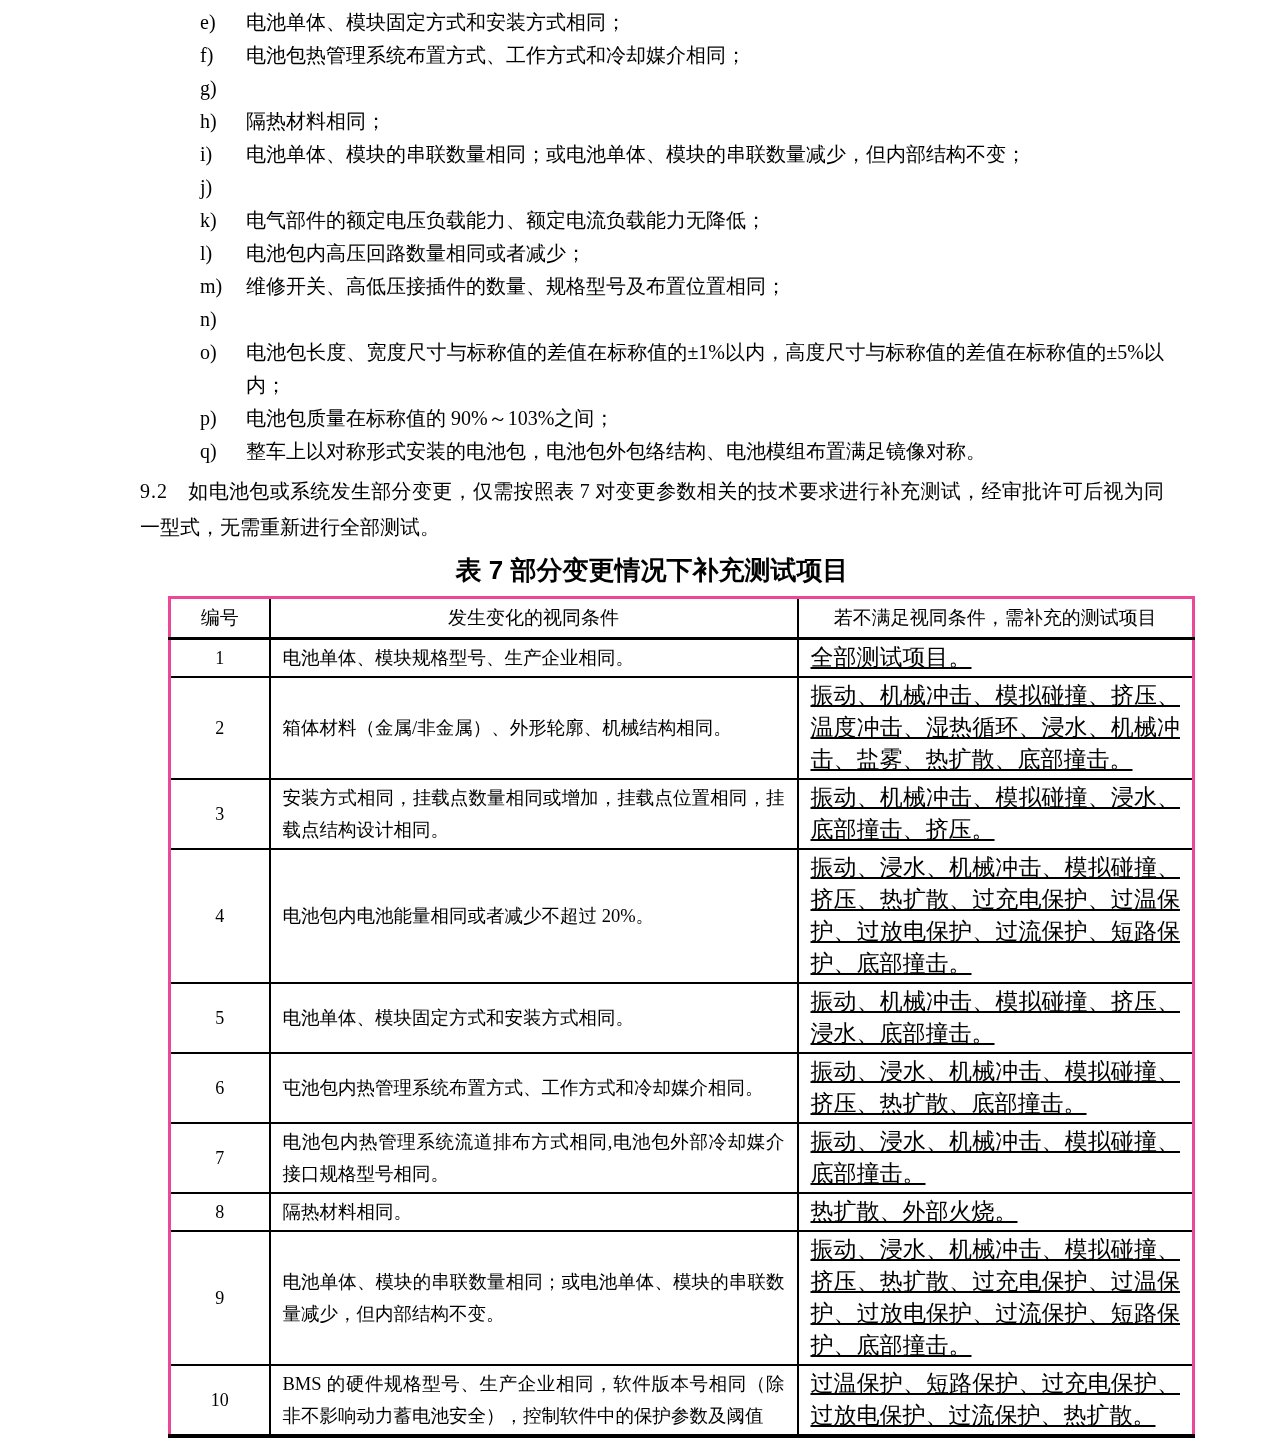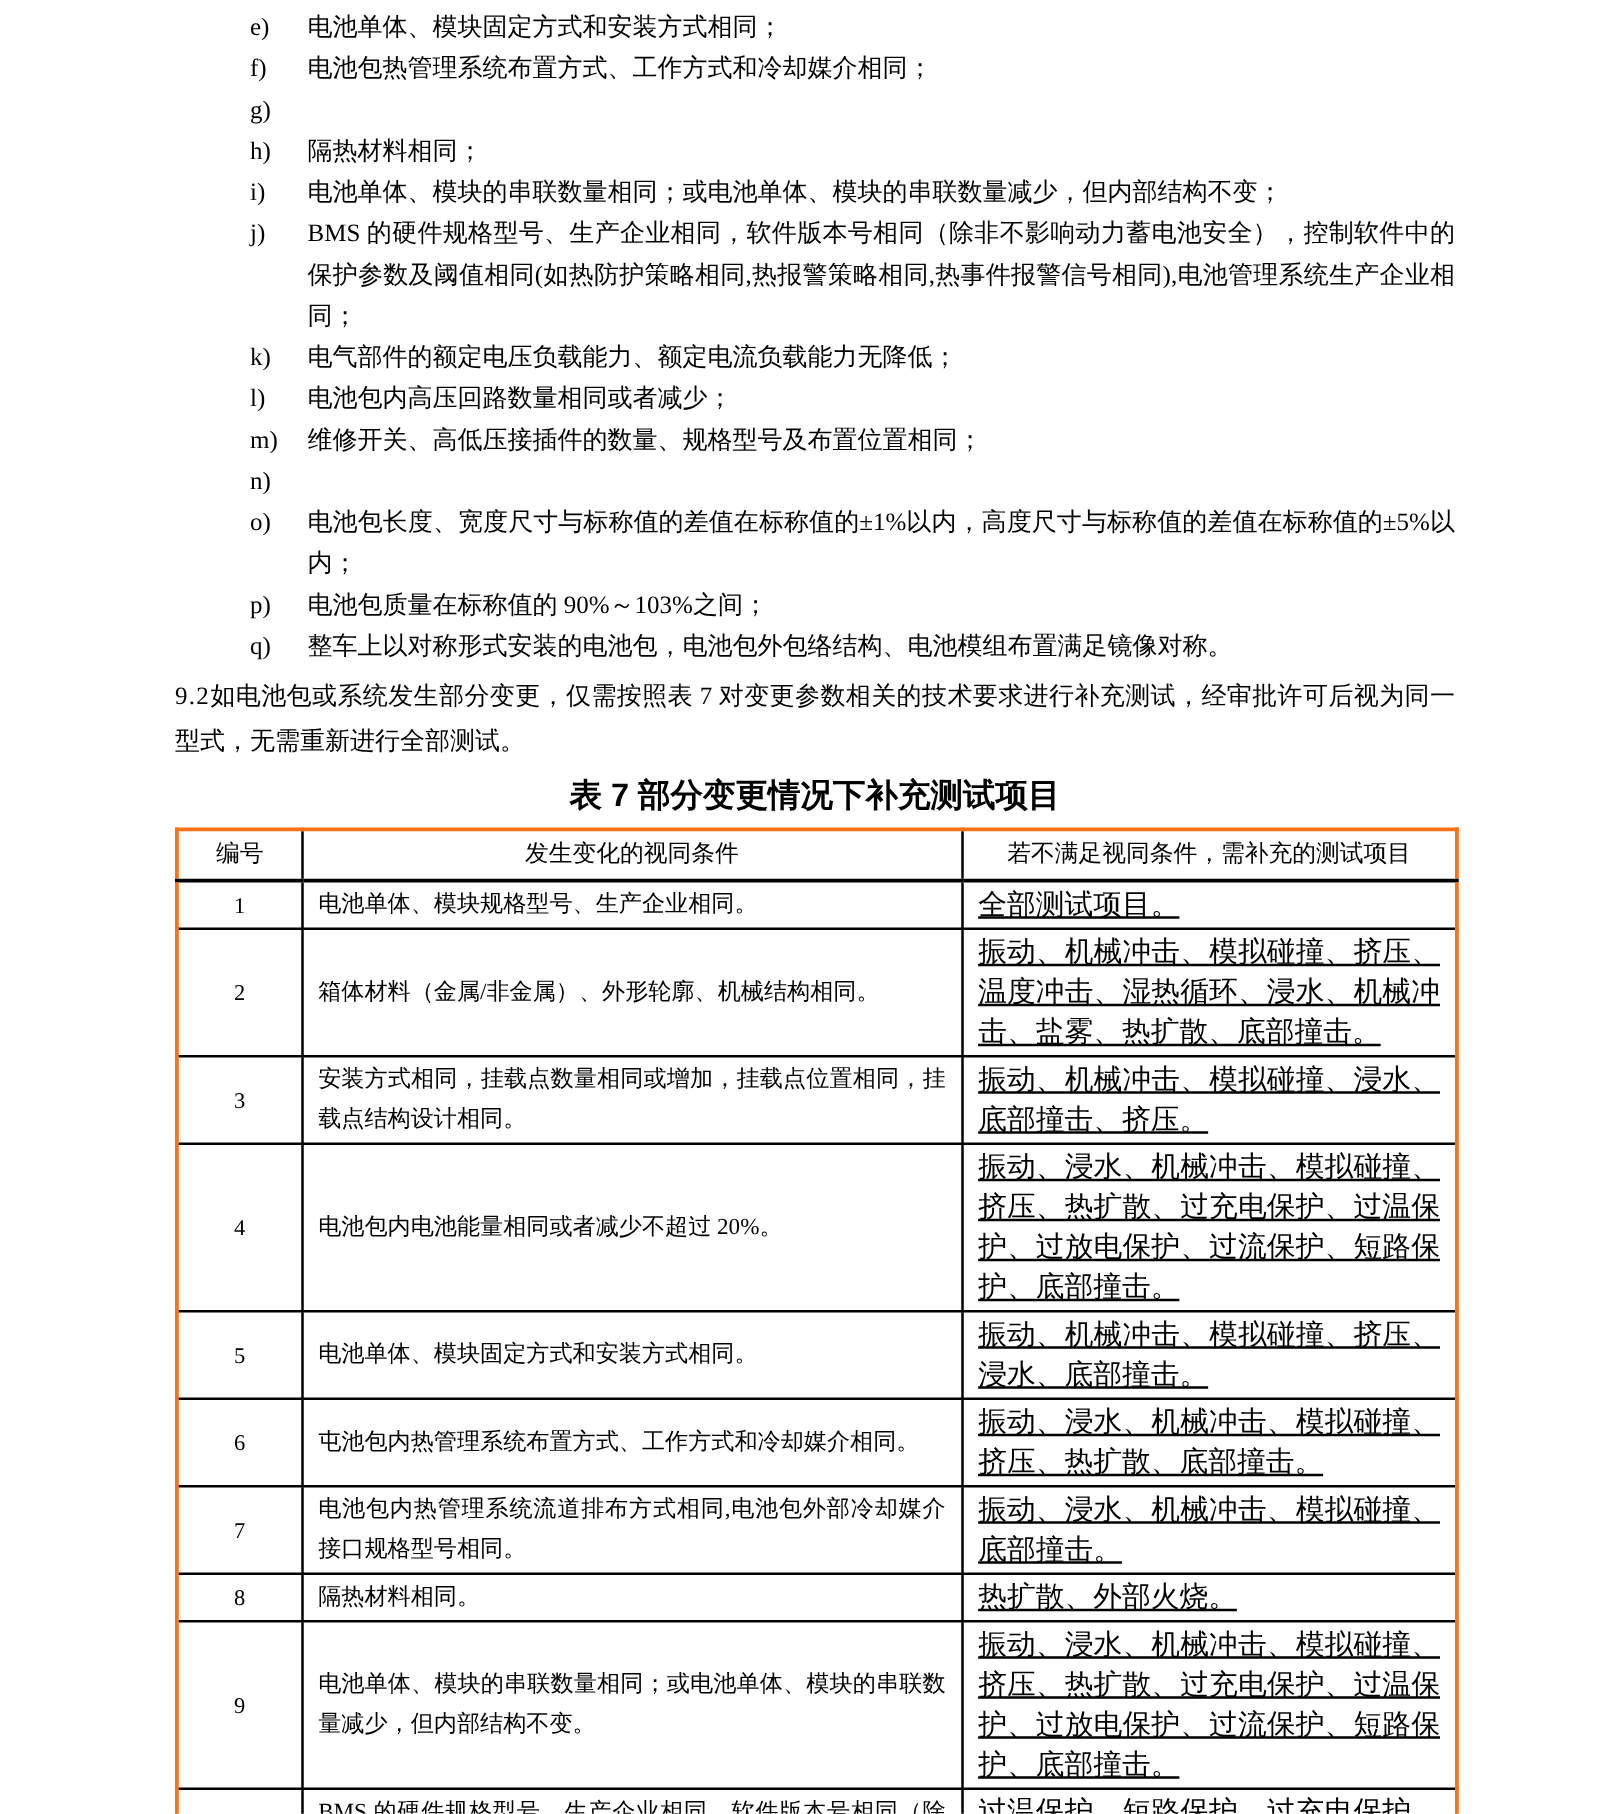--- a/index.html
+++ b/index.html
@@ -9,30 +9,31 @@
     -webkit-font-smoothing:antialiased;
   }
   .page{box-sizing:border-box;width:1280px;padding:6px 116px 0 140px;}
   
   .clause-list{margin:0;padding:0;}
   .clause{display:flex;font-size:20px;line-height:33px;}
   .clabel{flex:none;width:46px;margin-left:60px;}
   .ctext{flex:1;text-align:justify;}
   
   .section-para{margin:5px 0 0 0;font-size:20px;line-height:36px;text-align:justify;}
-  .secno{letter-spacing:1px;}
+  .secno{margin-right:20px;letter-spacing:1px;}
   
   .tbl-caption{
     margin:11px 0 4px 0;text-align:center;font-size:26px;line-height:28px;font-weight:bold;
     font-family:"Liberation Sans","DejaVu Sans",sans-serif;
   }
   
   table.t7{
     border-collapse:collapse;table-layout:fixed;margin-top:12px;width:1024px;
-    border:3px solid #f97316;
+    border:3px solid #ec4899;
+    margin-left:28px;
   }
   table.t7 th,table.t7 td{border:2px solid #000;vertical-align:middle;}
   table.t7 thead th{
     border-bottom:3px solid #000;font-weight:normal;text-align:center;
     font-size:19px;line-height:24px;padding:7px 4px;
   }
   table.t7 td{padding:2px 12px;}
   td.no{text-align:center;font-size:18px;line-height:32px;padding:2px 2px;}
   td.cond{font-size:18.5px;line-height:32px;text-align:justify;}
   td.tests{font-size:23px;line-height:32px;text-align:justify;text-decoration:underline;}
@@ -61,21 +62,20 @@
       <div class="clause">
         <span class="clabel">h)</span>
         <span class="ctext">隔热材料相同；</span>
       </div>
       <div class="clause">
         <span class="clabel">i)</span>
         <span class="ctext">电池单体、模块的串联数量相同；或电池单体、模块的串联数量减少，但内部结构不变；</span>
       </div>
       <div class="clause">
         <span class="clabel">j)</span>
-        <span class="ctext">BMS 的硬件规格型号、生产企业相同，软件版本号相同（除非不影响动力蓄电池安全），控制软件中的保护参数及阈值相同(如热防护策略相同,热报警策略相同,热事件报警信号相同),电池管理系统生产企业相同；</span>
       </div>
       <div class="clause">
         <span class="clabel">k)</span>
         <span class="ctext">电气部件的额定电压负载能力、额定电流负载能力无降低；</span>
       </div>
       <div class="clause">
         <span class="clabel">l)</span>
         <span class="ctext">电池包内高压回路数量相同或者减少；</span>
       </div>
       <div class="clause">

